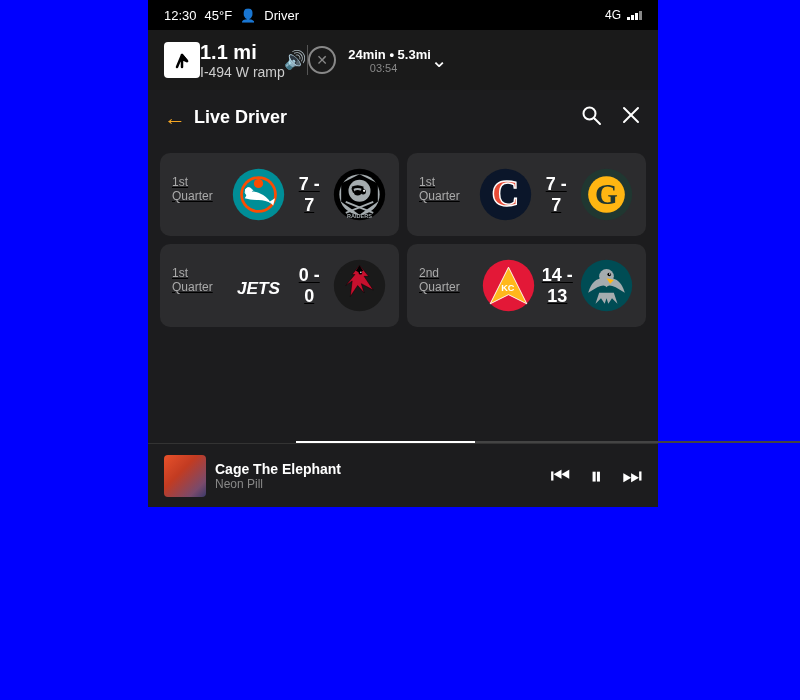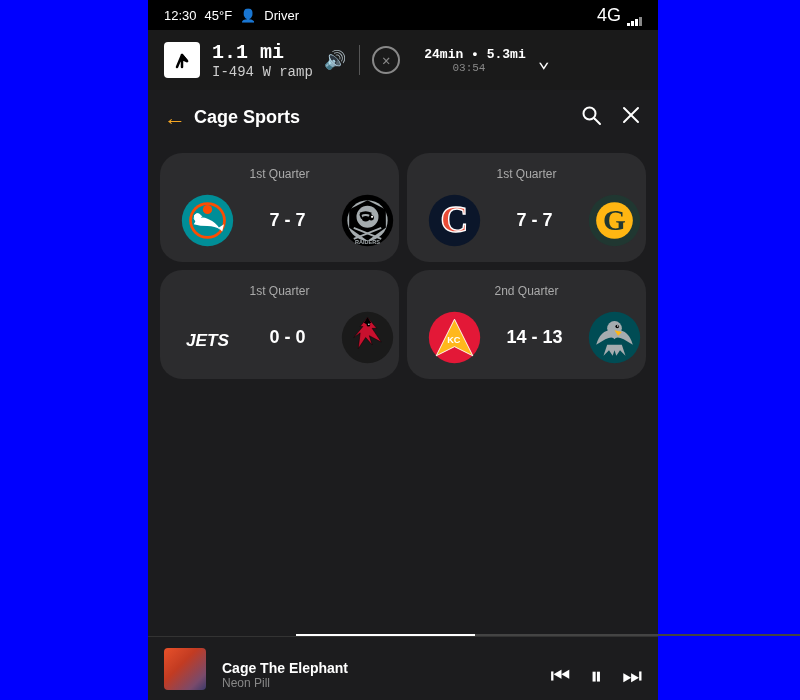--- a/index.html
+++ b/index.html
@@ -11,21 +11,21 @@
       overflow: hidden;
       position: relative;
     }
 
     
     .phone-frame {
       position: absolute;
       left: 148px;
       top: 0;
       width: 510px;
-      height: 700px;
+      height: 507px;
       background: #c4b5fd;
       display: flex;
       flex-direction: column;
     }
 
     
     .status-bar {
       background: #000;
       display: flex;
       align-items: center;
@@ -36,45 +36,43 @@
     .status-left {
       display: flex;
       align-items: center;
       gap: 8px;
       color: #fff;
       font-size: 13px;
       font-weight: 500;
     }
     .status-right {
       display: flex;
-      align-items: flex-end;
+      align-items: flex-start;
       gap: 6px;
       color: #fff;
-      font-size: 18px;
+      font-size: 12px;
     }
     .signal-icon {
       display: flex;
       align-items: flex-end;
       gap: 1px;
       height: 12px;
     }
     .signal-bar {
       background: #fff;
       width: 3px;
     }
 
     
     .nav-bar {
       background: #1a1a1a;
       display: flex;
       align-items: center;
       padding: 0 16px;
       height: 60px;
-      gap: 12px;
-      font-family: Liberation Mono, monospace;
     }
     .nav-turn-icon {
       width: 36px;
       height: 36px;
       background: #fff;
       border-radius: 4px;
       display: flex;
       align-items: center;
       justify-content: center;
       flex-shrink: 0;
@@ -174,25 +172,26 @@
       padding: 8px 12px;
       display: grid;
       grid-template-columns: 1fr 1fr;
       grid-template-rows: auto auto;
       gap: 8px;
       align-content: start;
     }
 
     .game-card {
       background: #2c2c2e;
-      border-radius: 22px;
+      border-radius: 10px;
       padding: 14px 12px;
       display: flex;
-      flex-direction: column;
-      align-items: center;
+      flex-direction: row;
+      align-items: center;
+      text-decoration: underline;
     }
 
     .game-quarter {
       color: #aaa;
       font-size: 12px;
       margin-bottom: 12px;
       font-weight: 500;
     }
 
     .game-teams {
@@ -225,24 +224,24 @@
     .team-logo svg {
       width: 100%;
       height: 100%;
     }
 
     
     .music-player {
       background: #1c1c1e;
       border-top: 1px solid #333;
       display: flex;
-      align-items: flex-end;
+      align-items: center;
       padding: 10px 16px;
       height: 64px;
-      gap: 16px;
+      gap: 9px;
     }
     .album-art {
       width: 42px;
       height: 42px;
       border-radius: 4px;
       background: linear-gradient(135deg, #e8512a 0%, #c23b22 40%, #7a4a6b 80%, #3a3a6b 100%);
       flex-shrink: 0;
       overflow: hidden;
     }
     .song-info {
@@ -334,21 +333,21 @@
       <div class="nav-eta-label">03:54</div>
     </div>
     <span class="nav-expand">⌄</span>
   </div>
 
   <div class="main-content">
 
     <div class="header">
       <div class="header-left">
         <span class="back-arrow">←</span>
-        <span class="header-title">Cage Sports</span>
+        <span class="header-title">Live Driver</span>
       </div>
       <div class="header-right">
         <span class="header-icon">
           <svg width="22" height="22" viewBox="0 0 22 22" fill="none" stroke="white" stroke-width="2" stroke-linecap="round">
             <circle cx="9.5" cy="9.5" r="6"></circle>
             <line x1="14.5" y1="14.5" x2="20" y2="20"></line>
           </svg>
         </span>
         <span class="header-icon">
           <svg width="22" height="22" viewBox="0 0 22 22" fill="none" stroke="white" stroke-width="2" stroke-linecap="round">

